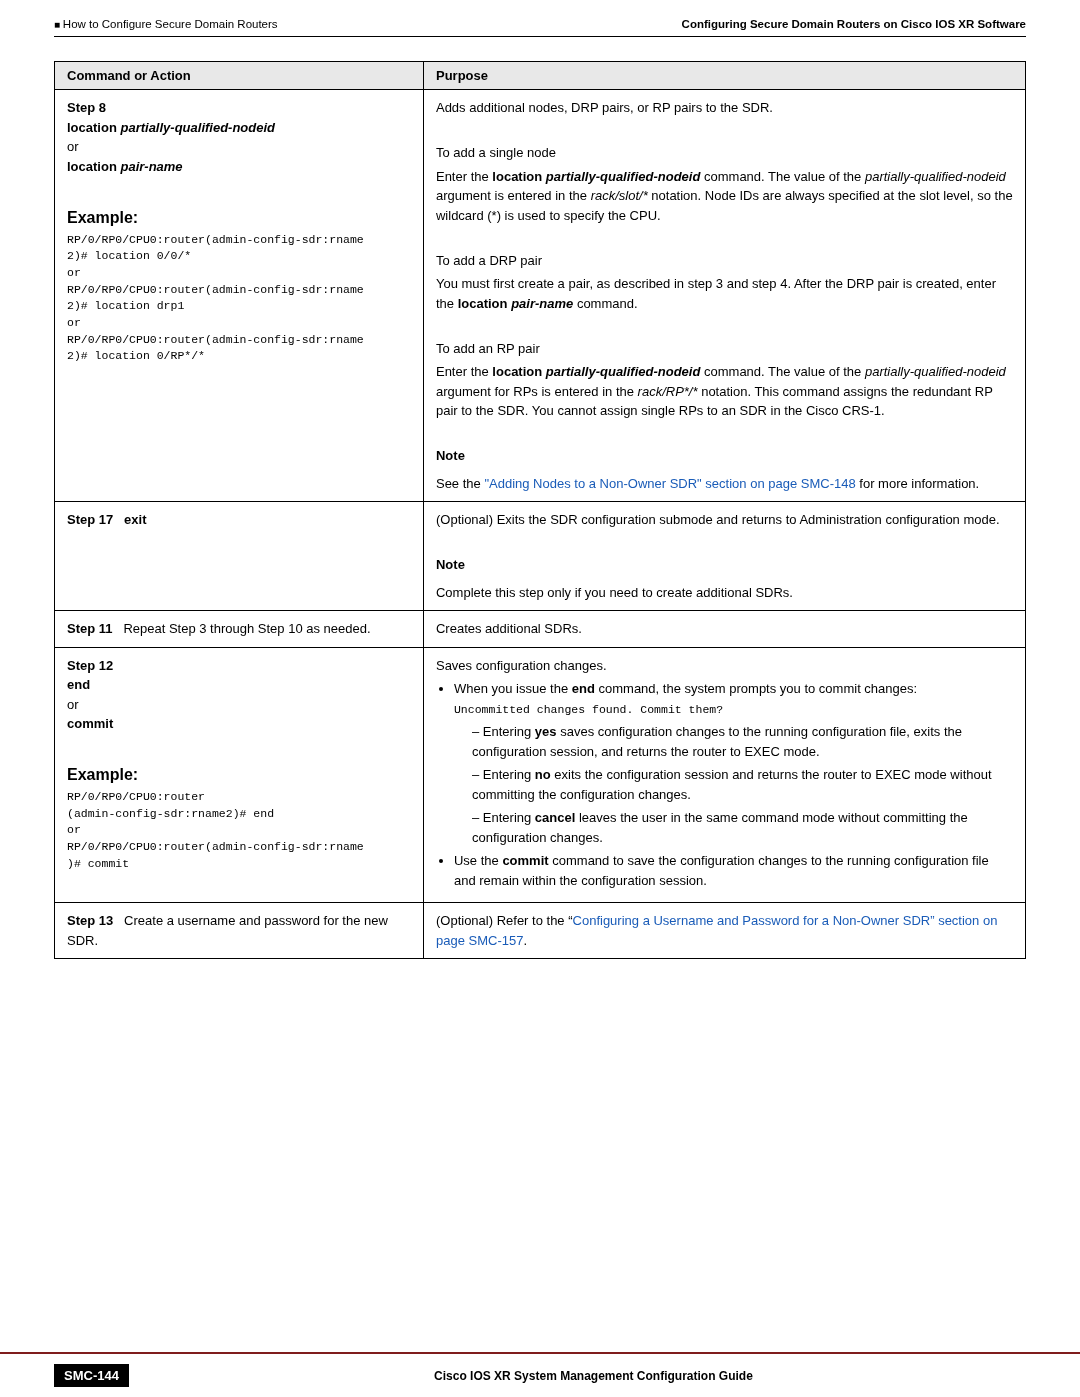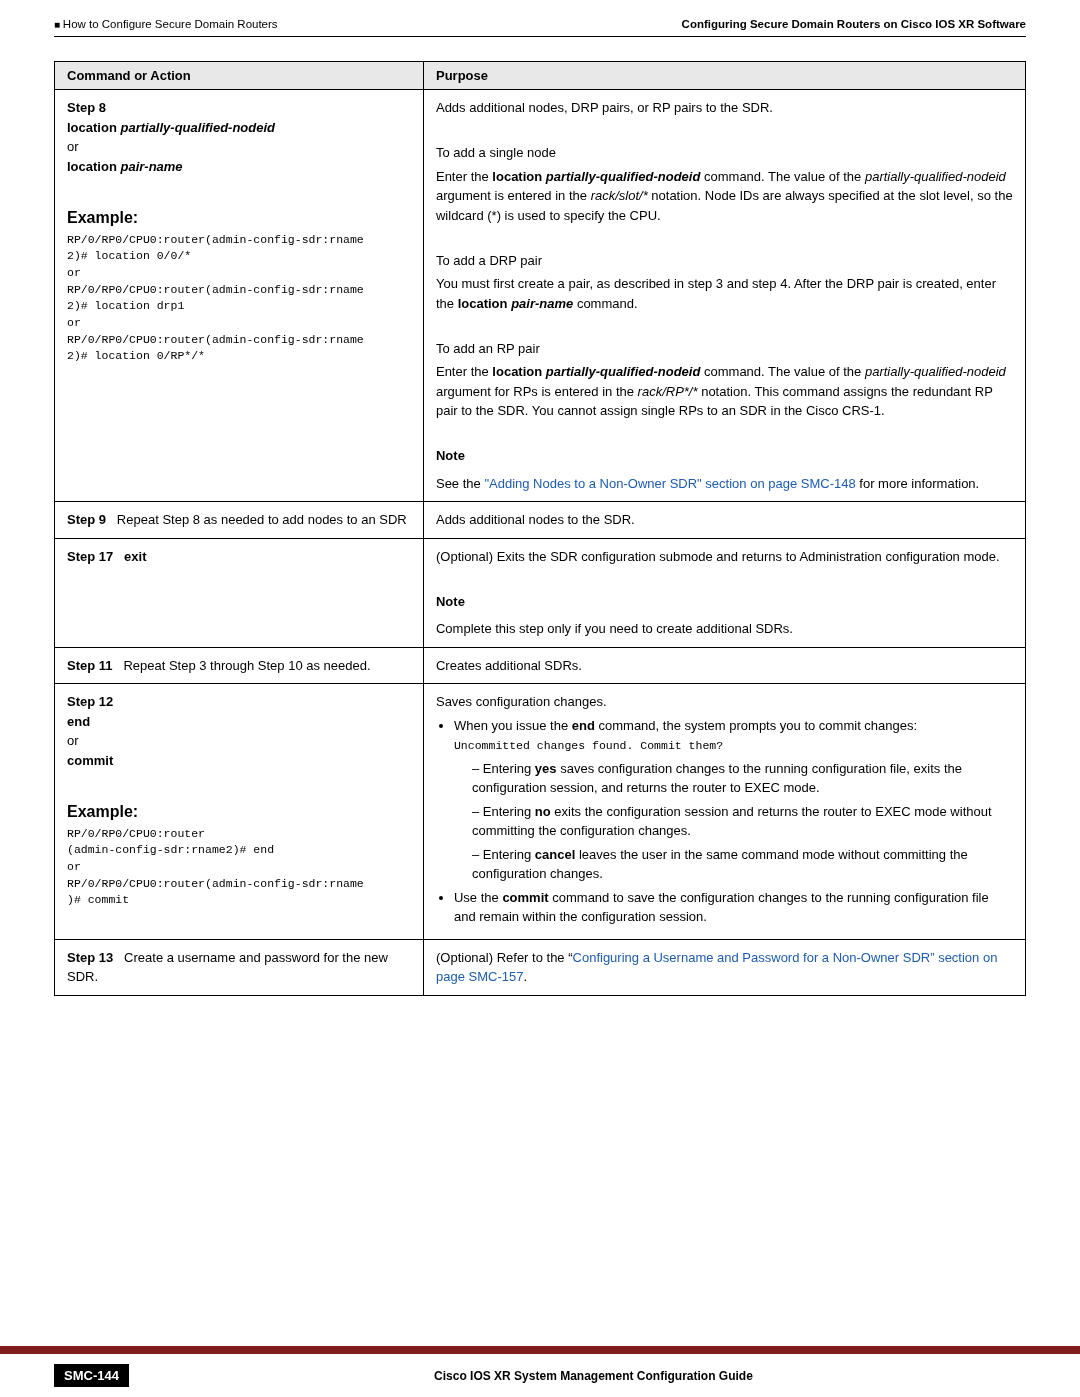--- a/index.html
+++ b/index.html
@@ -157,21 +157,21 @@
       font-size: 13px;
       line-height: 1.5;
     }
 
     
     .page-footer {
       position: absolute;
       bottom: 0;
       left: 0;
       right: 0;
-      border-top: 8px solid #7f1d1d;
+      border-top: 2px solid #7f1d1d;
       display: flex;
       align-items: center;
       padding: 10px 54px;
       gap: 12px;
     }
     .footer-page-num {
       background: #000;
       color: #fff;
       font-weight: bold;
       font-size: 13px;
@@ -244,29 +244,20 @@
             <br>
             <div class="note-row">
               <span class="note-label">Note</span>
               <span class="note-text">
                 See the <a class="link-text">"Adding Nodes to a Non-Owner SDR" section on page SMC-148</a> for more information.
               </span>
             </div>
           </td>
         </tr>
 
-        <tr>
-          <td class="cmd-col">
-            <span class="step-label">Step 9</span>&nbsp;&nbsp;
-            <span>Repeat Step 8 as needed to add nodes to an SDR</span>
-          </td>
-          <td class="purpose-col">
-            <span>Adds additional nodes to the SDR.</span>
-          </td>
-        </tr>
 
         <tr>
           <td class="cmd-col">
             <span class="step-label">Step 17</span>&nbsp;&nbsp;
             <span class="bold">exit</span>
           </td>
           <td class="purpose-col">
             <div>(Optional) Exits the SDR configuration submode and returns to Administration configuration mode.</div>
             <br>
             <div class="note-row">

